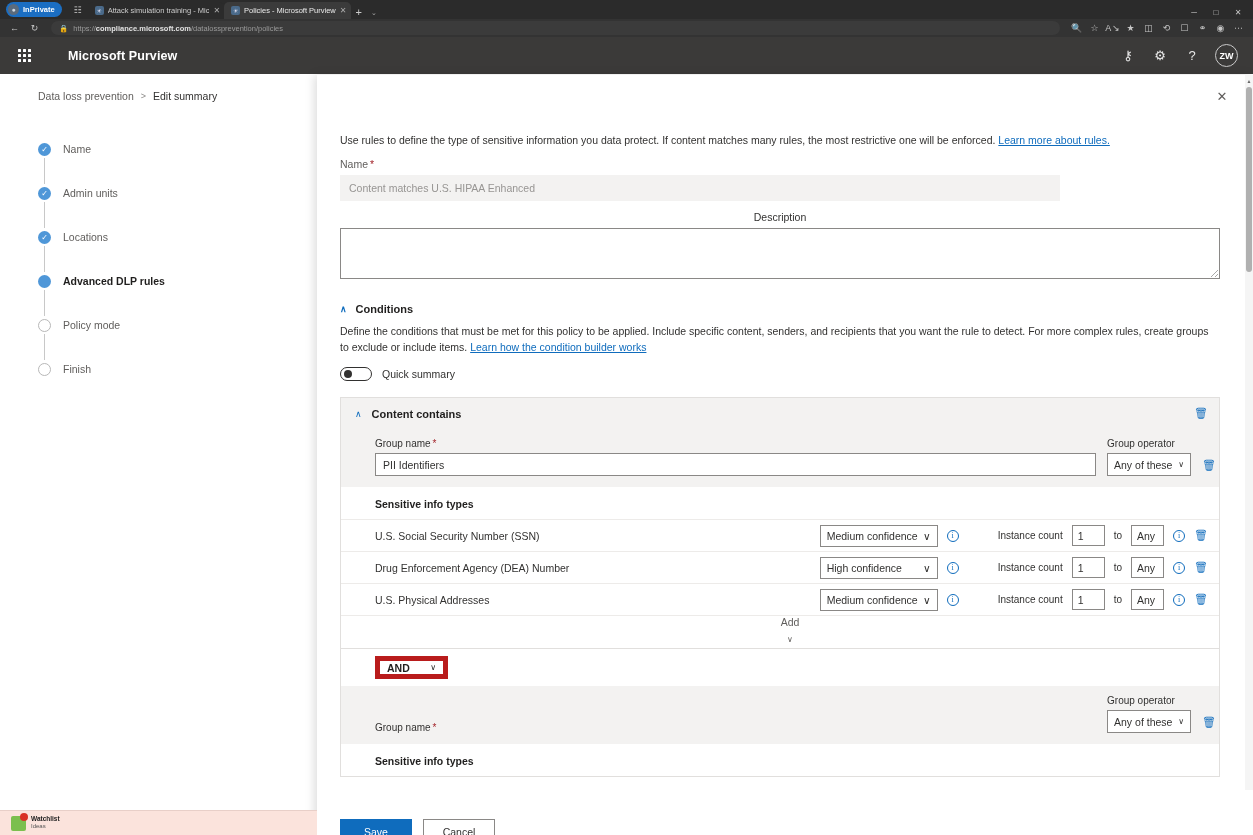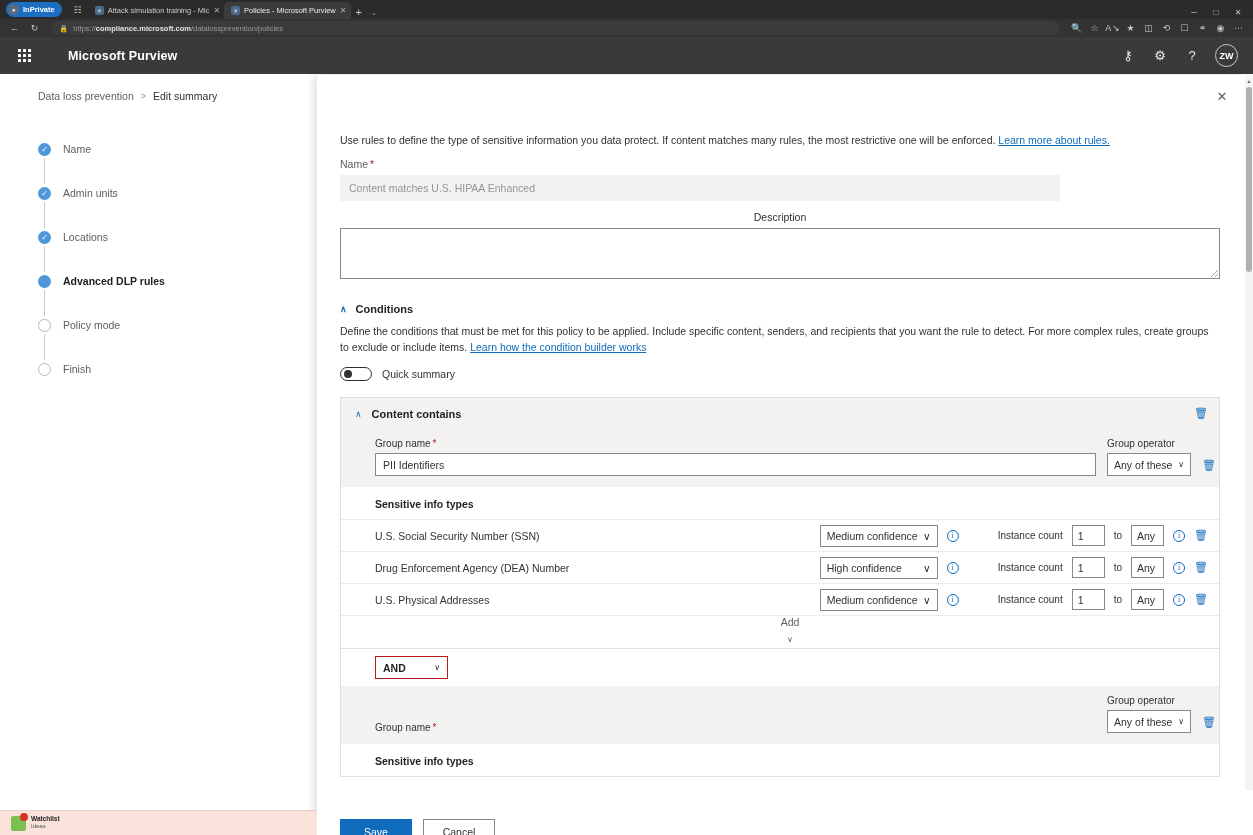--- a/index.html
+++ b/index.html
@@ -253,21 +253,21 @@
     display: flex; align-items: center; padding: 0 14px 0 34px; gap: 7px; flex-direction: column;
   }
   .add-lbl { font-size: 10.5px; color: #605e5c; }
   .add-chev { font-size: 8px; color: #605e5c; }
 
   .op-row {
     border-top: 1px solid #e1dfdd; background: #fff;
     padding: 7px 14px 7px 34px;
   }
   .op-dd {
-    width: 73px; height: 23px; border: 1px solid #b91c1c; background: #fff;
+    width: 73px; height: 23px; border: 5px solid #b91c1c; background: #fff;
     display: flex; align-items: center; padding: 0 7px;
     font-size: 10.5px; font-weight: bold; color: #201f1e;
   }
   .op-dd span.cv { margin-left: auto; font-size: 8px; font-weight: normal; }
 
   
   .dlg-footer {
     height: 46px; background: #fff; display: flex; align-items: center;
     padding: 0 0 0 23px; gap: 11px; border-top: 1px solid #fff;
     position: relative; z-index: 3;

